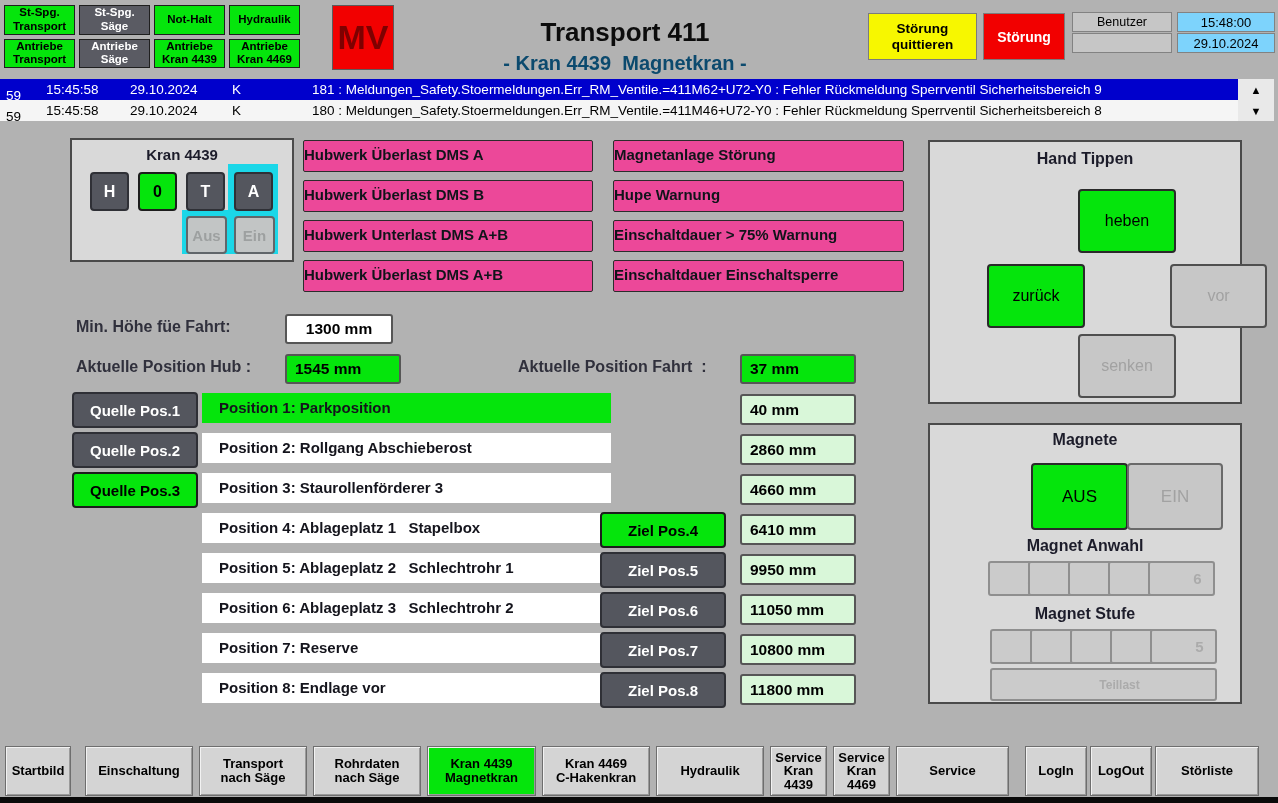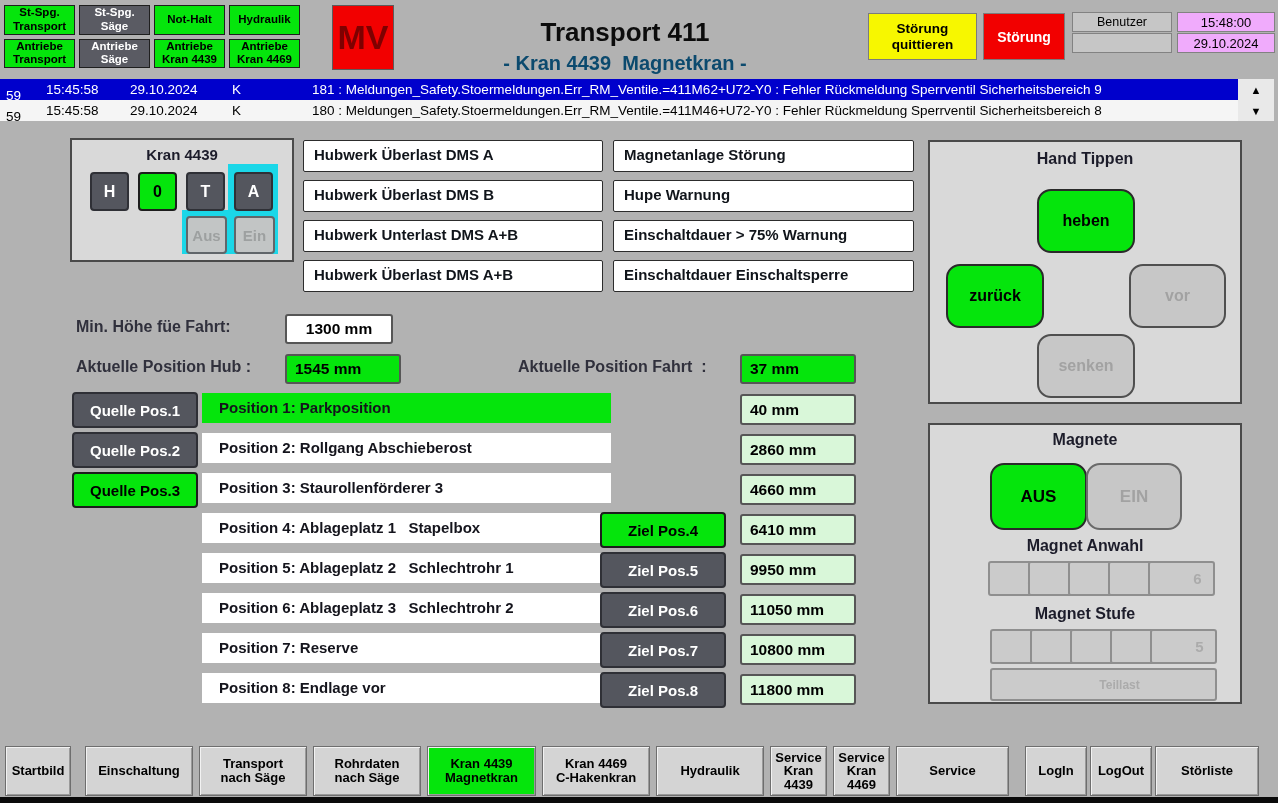--- a/index.html
+++ b/index.html
@@ -22,21 +22,21 @@
         font-weight:bold; font-size:34px; }
 
   #title-main { font-size:26px; font-weight:bold; color:#0c0c0c; white-space:pre; }
   #title-sub  { font-size:20px; font-weight:bold; color:#0c4a6e; white-space:pre; margin-top:4px; }
 
   .ack-btn { background:#f7f700; border:1px solid #7c7c7c; color:#000;
              font-weight:bold; font-size:13.5px; line-height:16px; white-space:pre; }
   .fault-lamp { background:#f20000; border:1px solid #7c7c7c; color:#fff;
              font-weight:bold; font-size:14px; }
   .user-box { background:#c6c6c6; border:1px solid #828282; font-size:12.5px; color:#000; }
-  .dt-box   { background:#f0abfc; border:1px solid #828282; font-size:13px; color:#000; }
+  .dt-box   { background:#7dd3fc; border:1px solid #828282; font-size:13px; color:#000; }
 
   
   .alarm-row { display:flex; align-items:center; height:21px; font-size:13.5px; white-space:pre; overflow:hidden; }
   .alarm-row.sel { background:#0000cc; color:#fff; }
   .alarm-row.norm { background:#f5f5f5; color:#000; }
   .al-id   { width:40px; padding-left:6px;margin-top:12px; }
   .al-time { width:84px; }
   .al-date { width:102px; }
   .al-k    { width:80px; }
   .al-msg  { flex:1; }
@@ -45,37 +45,37 @@
   .panel-title { font-weight:bold; font-size:16px; color:#1c1c2a; text-align:center; width:100%; }
 
   .btn-dark { background:#54565e; color:#fff; border:2px solid #2f3036; border-radius:4px;
               font-weight:bold; cursor:default; }
   .btn-green { background:#05e50c; color:#000; border:2px solid #1d1d1d; border-radius:4px;
                font-weight:bold; }
   .btn-dis { background:#c2c5c5; color:#9da0a0; border:2px solid #61666a; border-radius:4px;
              font-weight:bold; }
   .cyan-hl { background:#1bd7e8; }
 
-  .status-msg { background:#ffffff; border:1px solid #2c2c2c; border-radius:2px;
+  .status-msg { background:#ec4899; border:1px solid #2c2c2c; border-radius:2px;
                 font-weight:bold; font-size:15px; color:#10141a;
-                line-height:28px; padding-left:10px; white-space:pre; }
+                line-height:28px; white-space:pre; }
 
   .field-label { font-weight:bold; font-size:16px; color:#30303c; white-space:pre; }
   .io-field { border:2px solid #565656; border-radius:3px; font-weight:bold; font-size:15.5px;
               color:#000; display:flex; align-items:center; }
   .io-white { background:#ffffff; justify-content:center; }
   .io-green { background:#05e50c; padding-left:8px; }
   .io-lgreen { background:#d9f7d9; padding-left:8px; }
 
   .pos-row { background:#ffffff; font-weight:bold; font-size:15px; color:#14141c;
              line-height:30px; padding-left:17px; white-space:pre; }
   .pos-row.green { background:#05e50c; }
   .pos-btn { font-size:15px; }
 
-  .hand-btn { font-size:16px; font-weight:bold; border-radius:14px; }
+  .hand-btn { font-size:16px; font-weight:normal; border-radius:4px;margin-left:41px; }
   .hand-on  { background:#05e50c; color:#000; border:2px solid #2a2a2a; }
   .hand-off { background:#c7c7c7; color:#a2a2a2; border:2px solid #4f4f4f; }
 
   .mag-small { background:#cbcbcb; color:#ababab; border:2px solid #8f8f8f; border-radius:3px;
                font-weight:bold; font-size:15px;padding-left:32px; }
 
   .nav-btn { position:absolute; top:746px; height:48px; background:#d4d4d4;
              border:1px solid #6e6e6e;
              box-shadow: inset 1px 1px 0 #f2f2f2, inset -1px -1px 0 #9a9a9a;
              font-weight:bold; font-size:13px; color:#000; line-height:14.5px; white-space:pre; }

